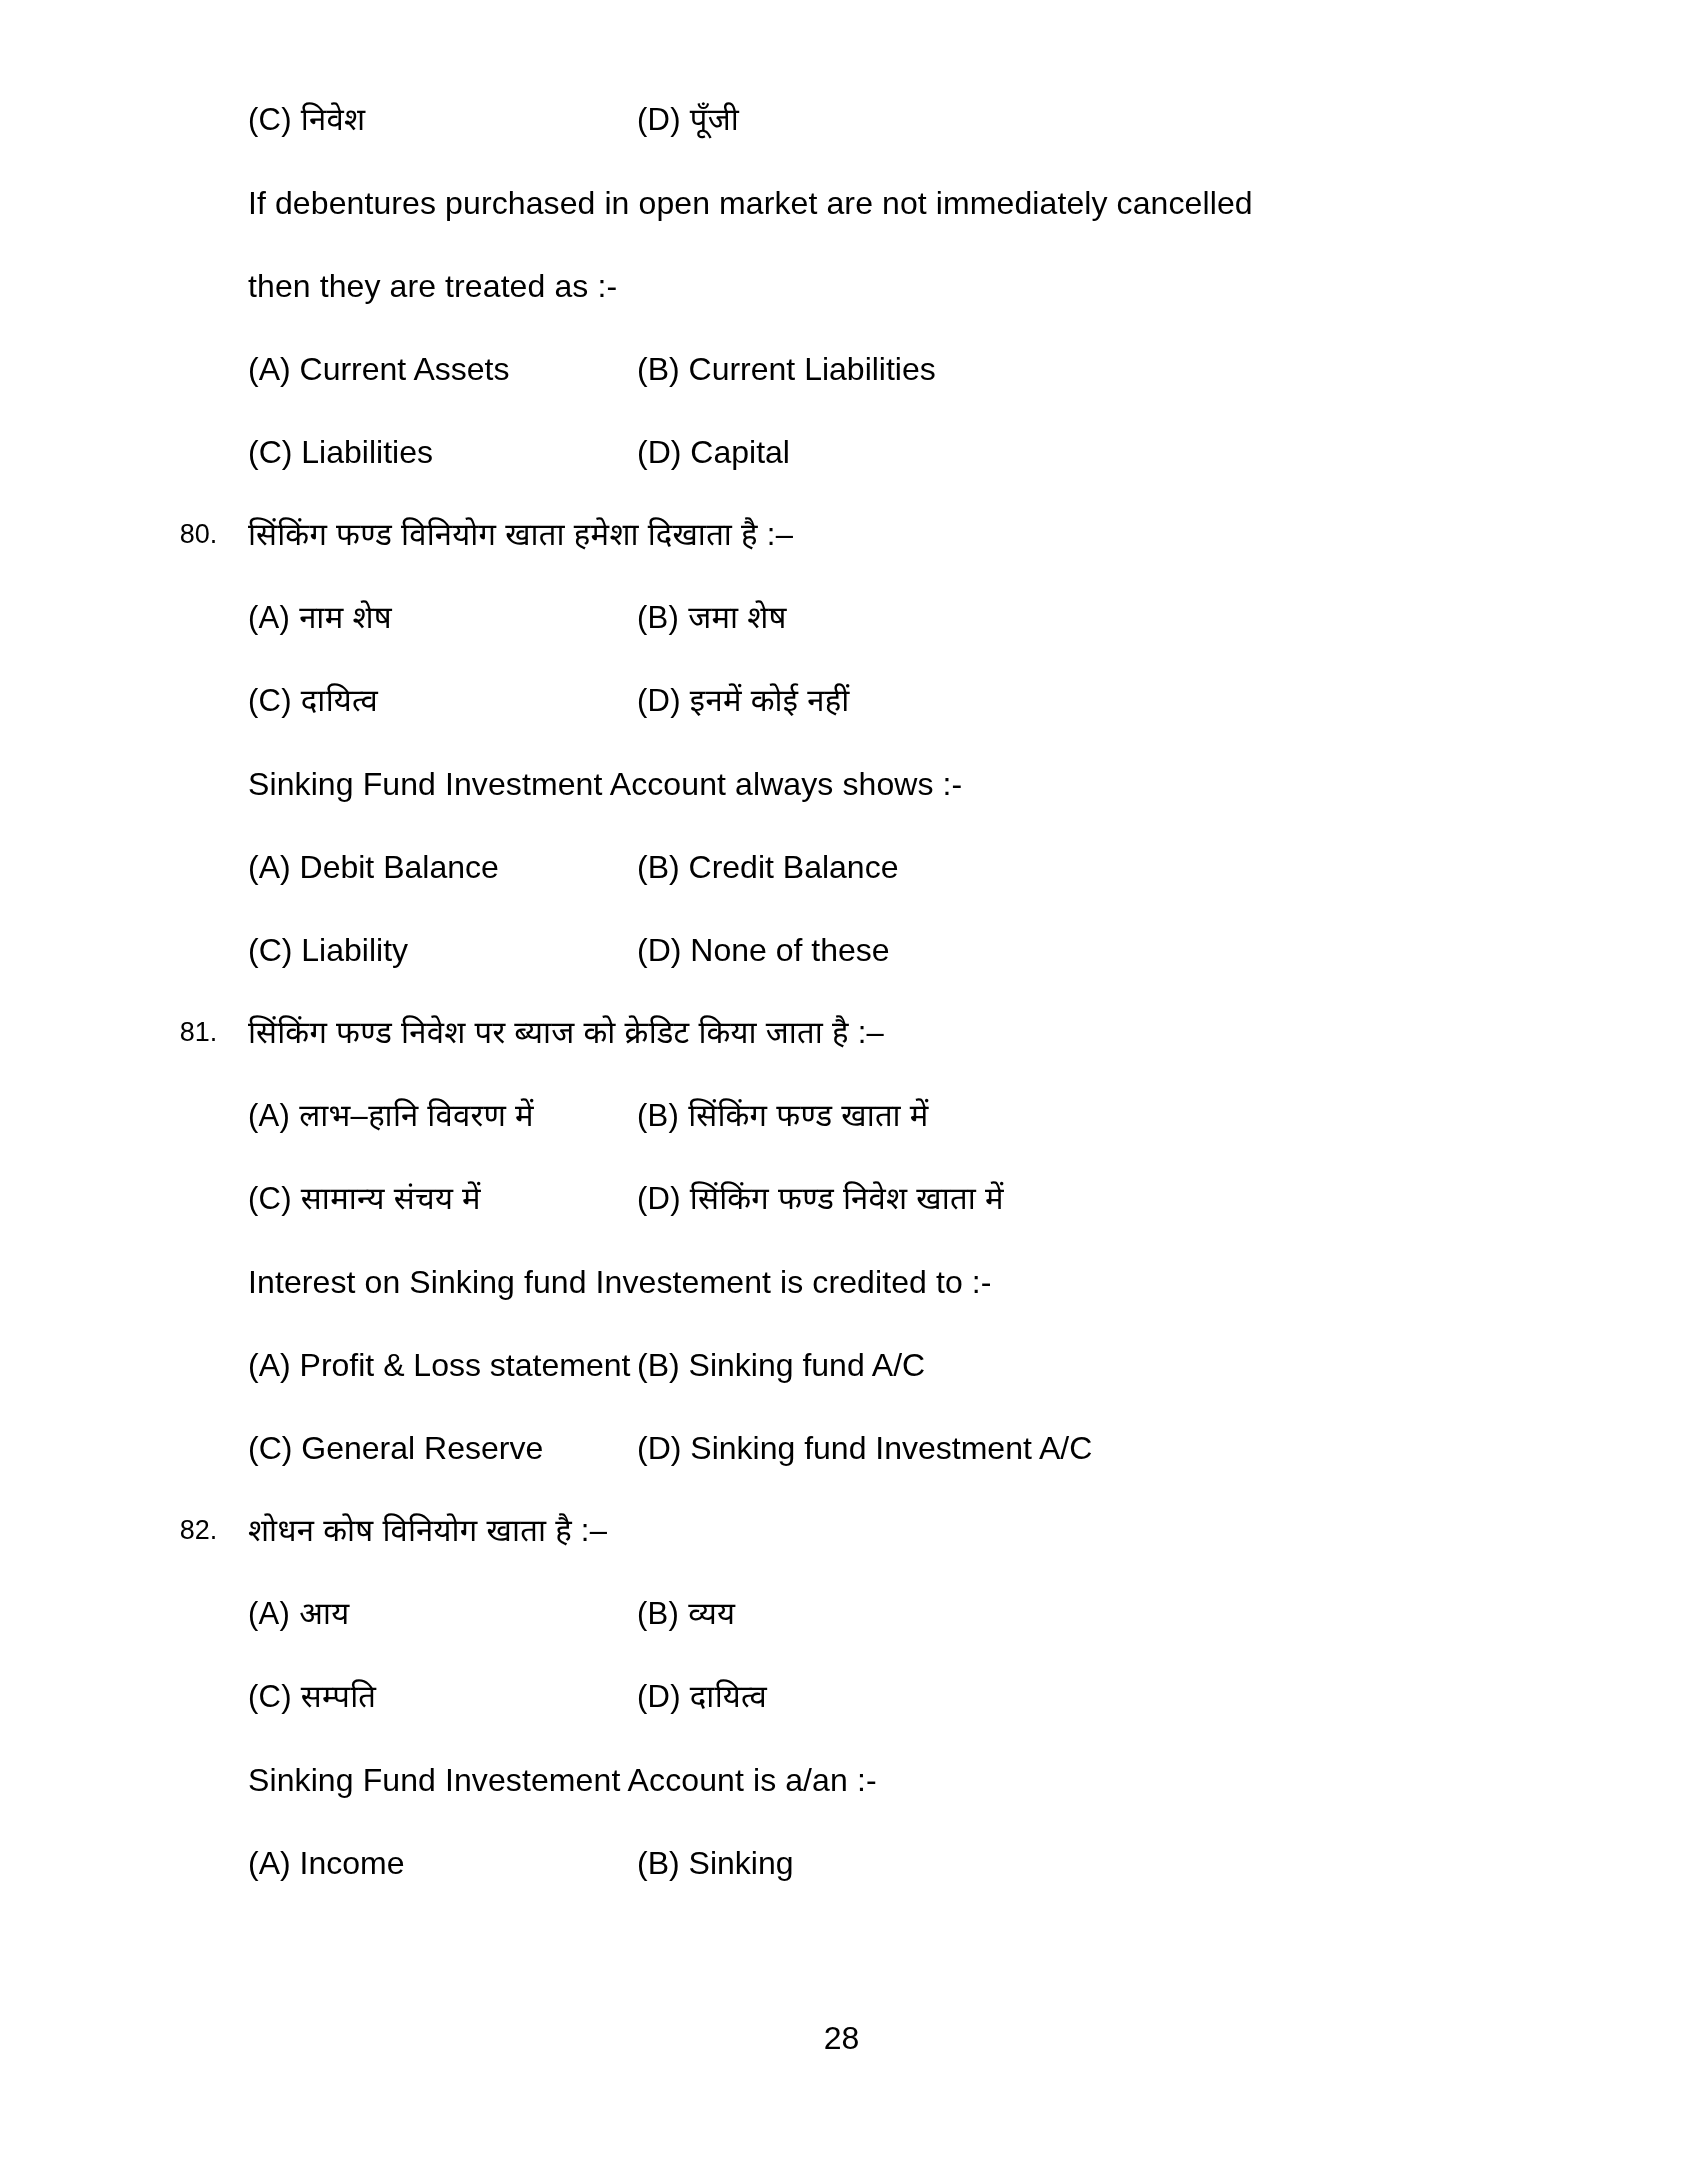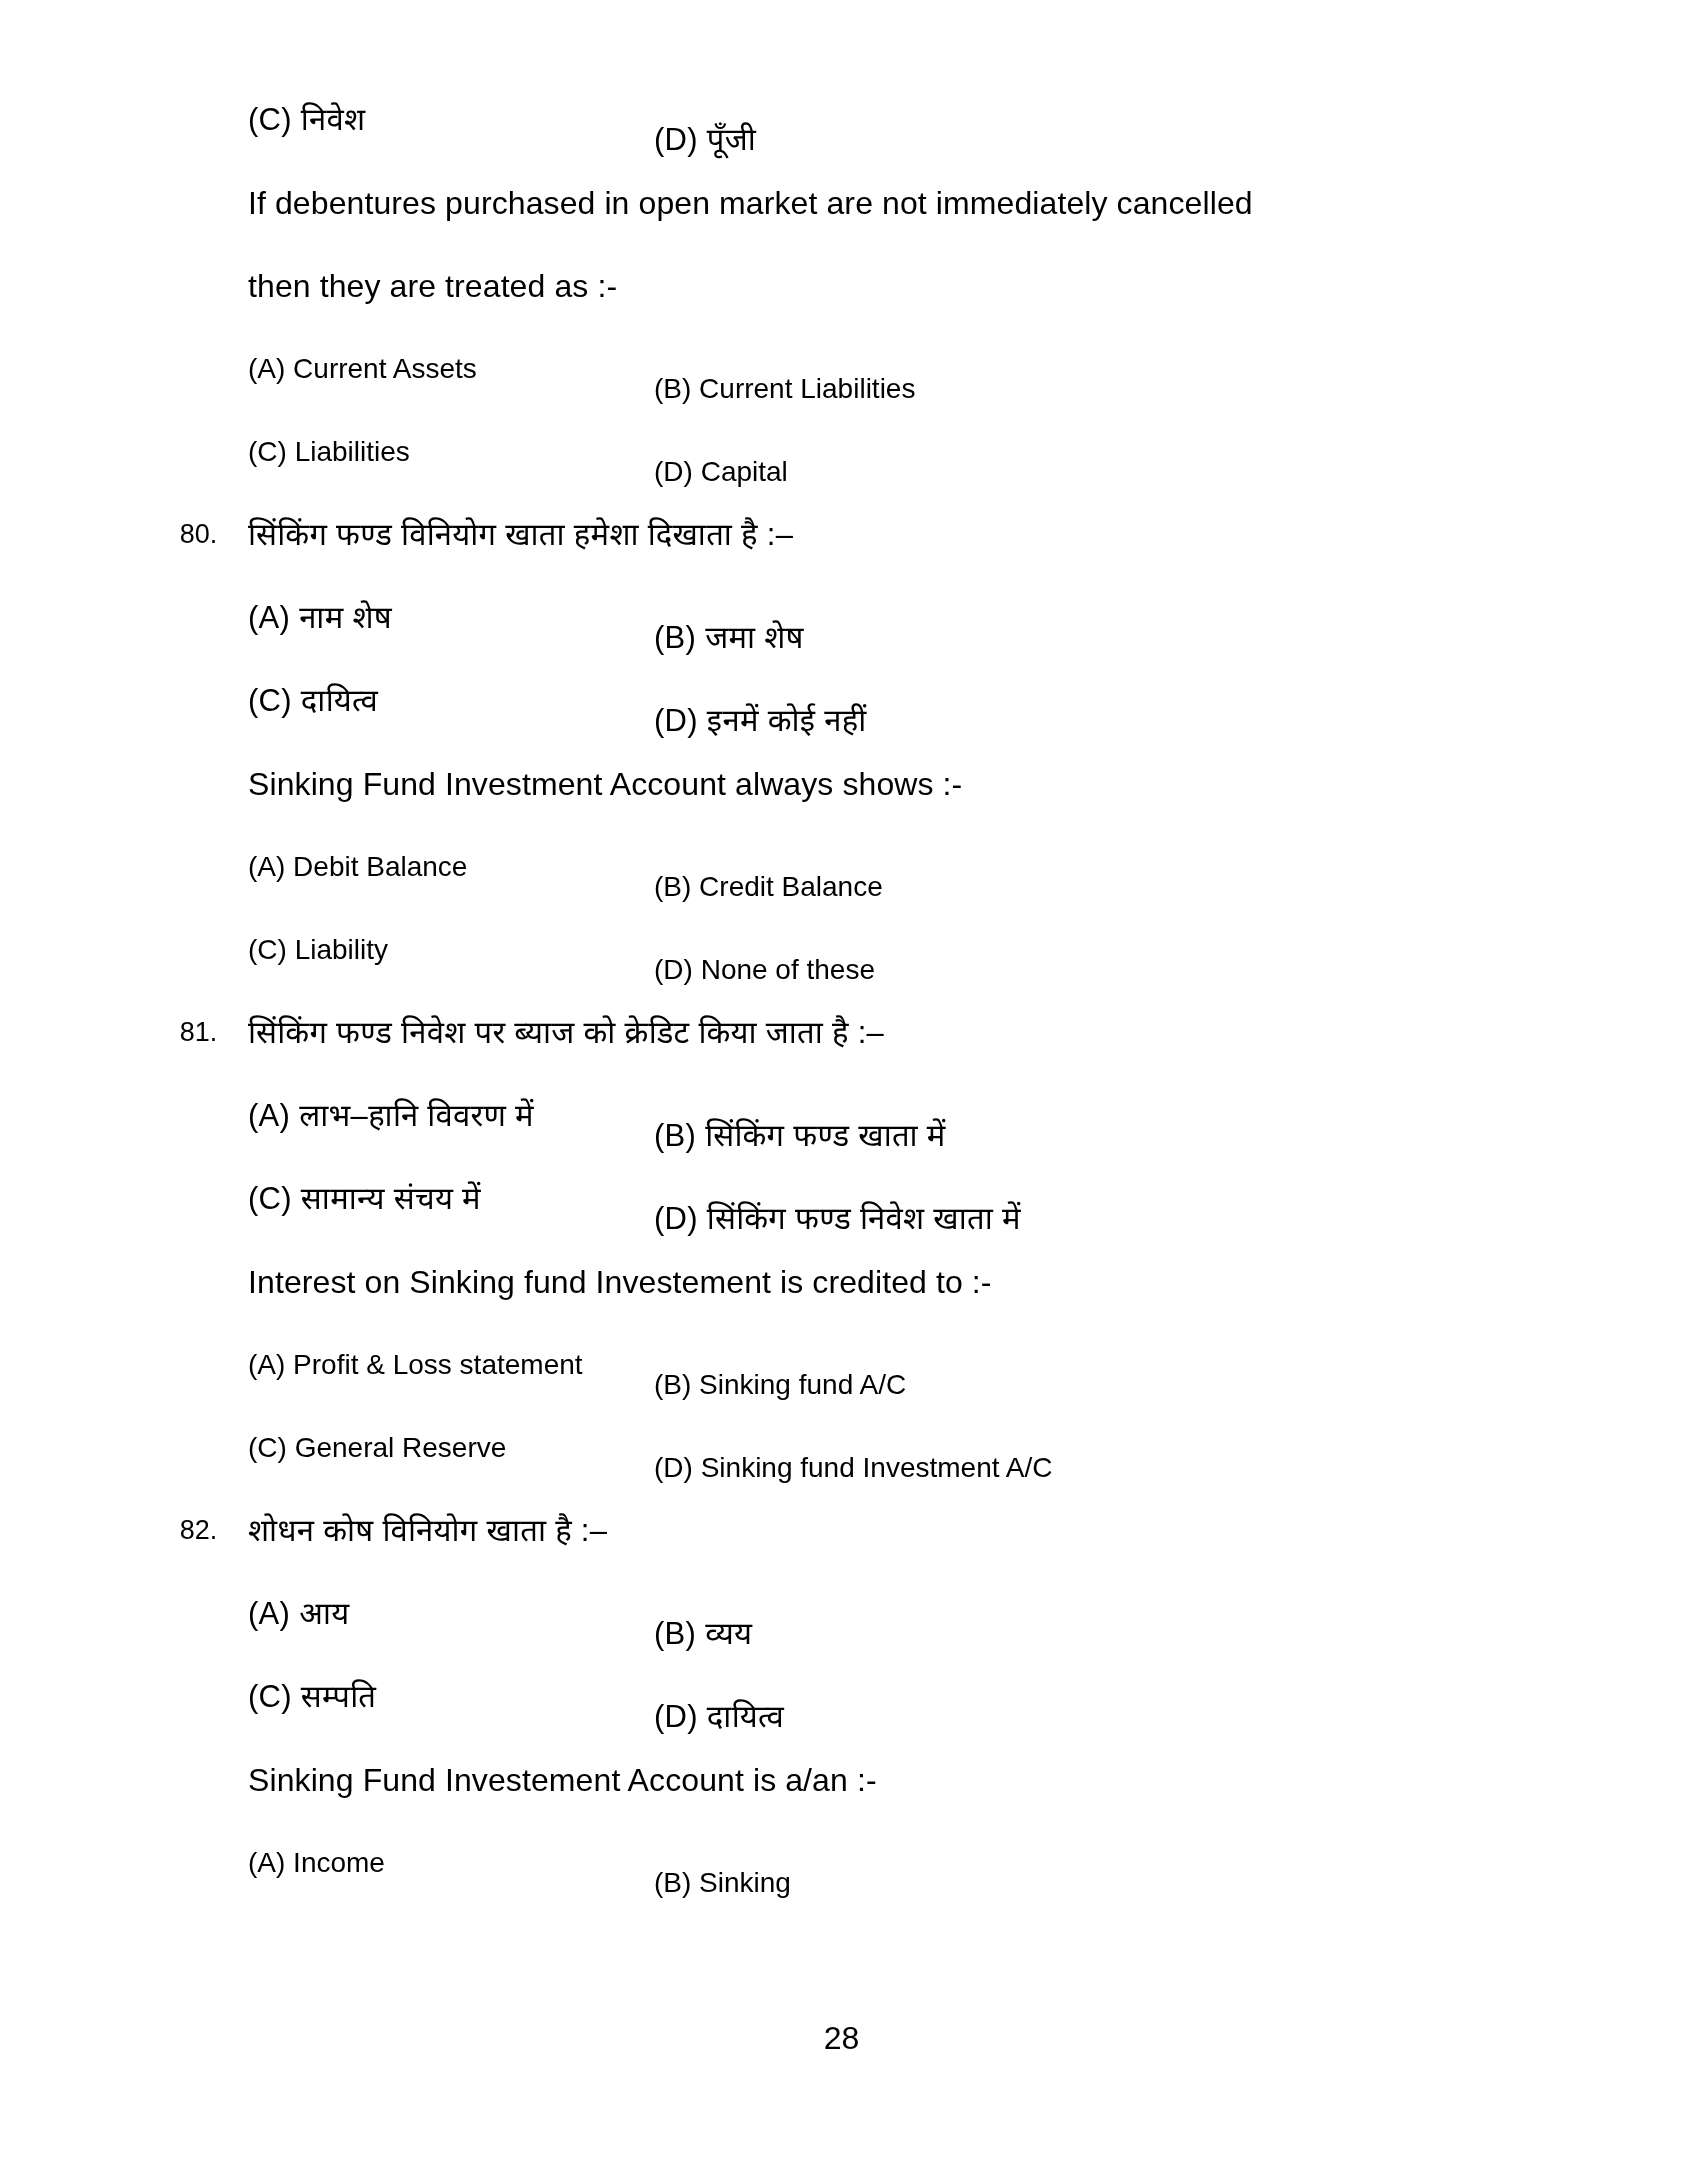--- a/index.html
+++ b/index.html
@@ -59,30 +59,30 @@
   .stem-hi {
     font-size: 31px;
     line-height: 42px;
     font-family: "Liberation Sans", sans-serif;
     letter-spacing: 0.3px;
   }
 
   .opt {
     position: absolute;
     top: 0;
-    font-size: 28px;
+    font-size: 32px;
     line-height: 42px;
     white-space: nowrap;
   }
   .opt.hi {
     font-size: 31px;
     letter-spacing: 0.3px;
   }
   .opt.col-left  { left: 0px; }
-  .opt.col-right { left: 406px; margin-top: 20px; }
+  .opt.col-right { left: 389px; }
 
   .optline {
     position: relative;
     height: 83px;
   }
 
   .footer-num {
     position: absolute;
     width: 1683px;
     left: 0;

